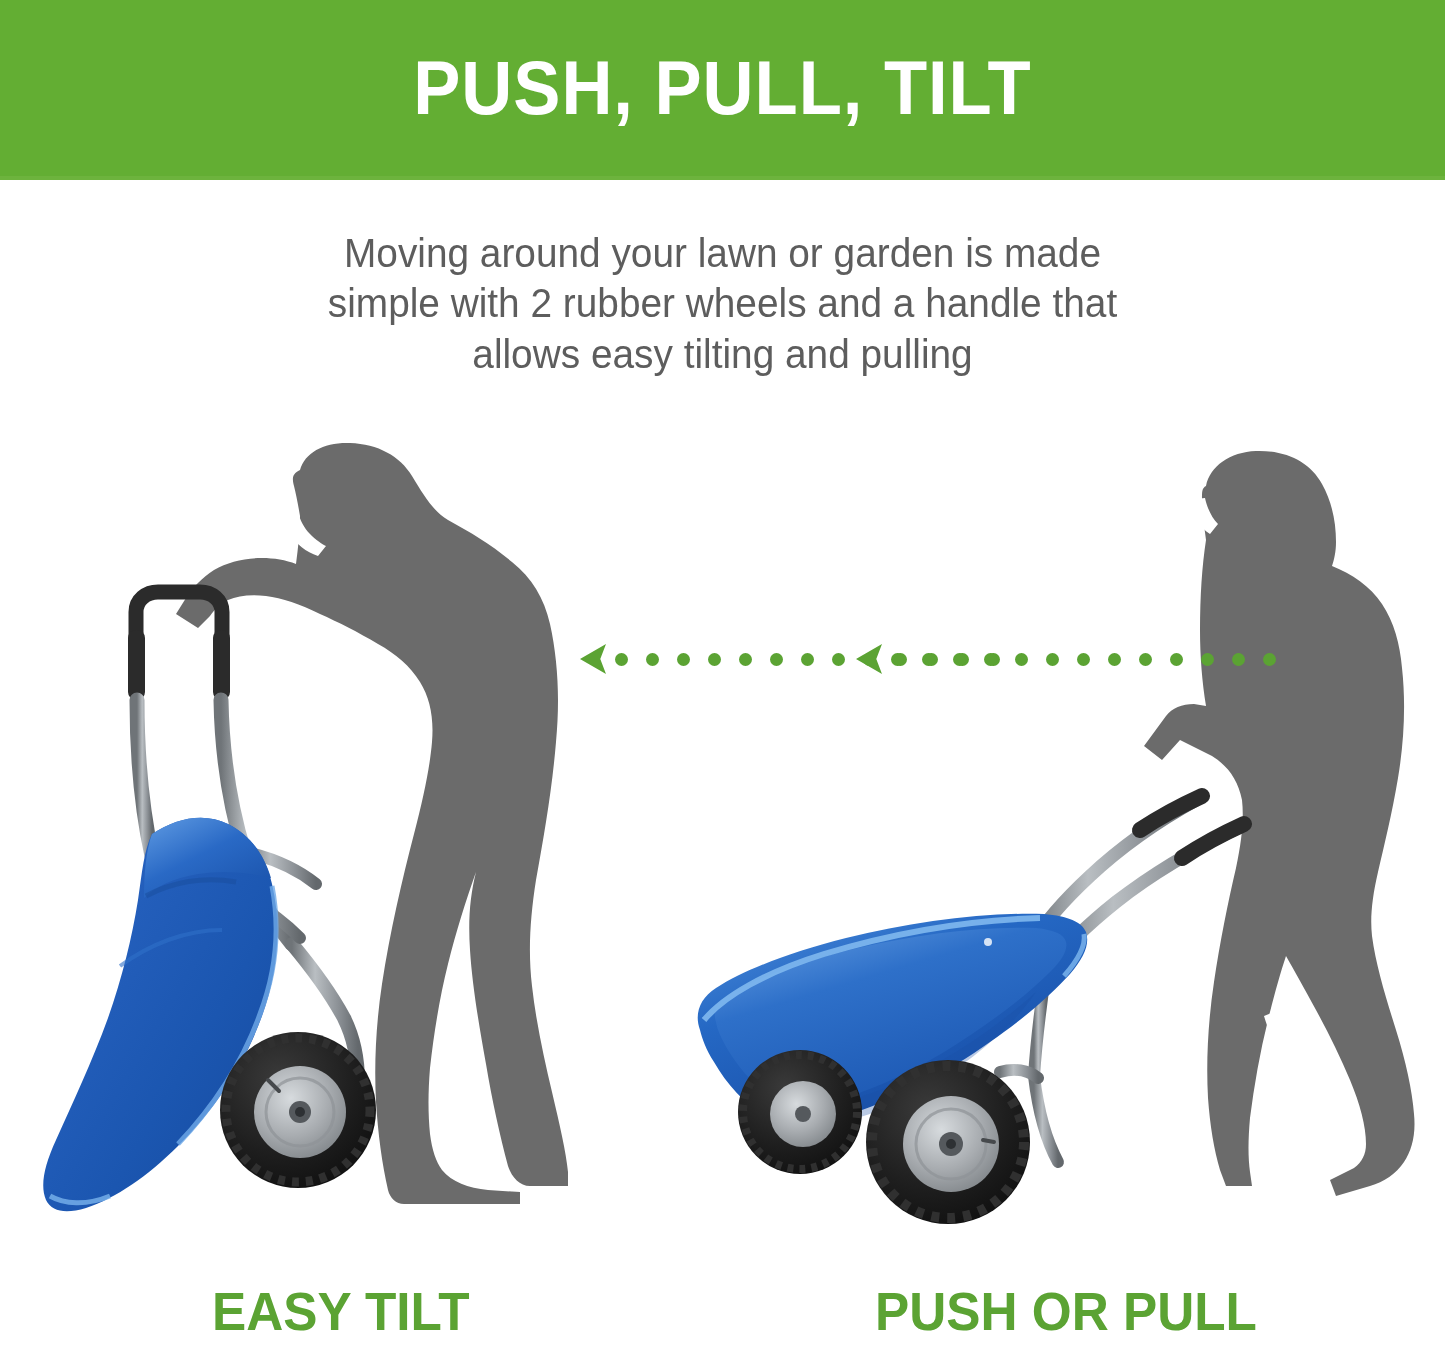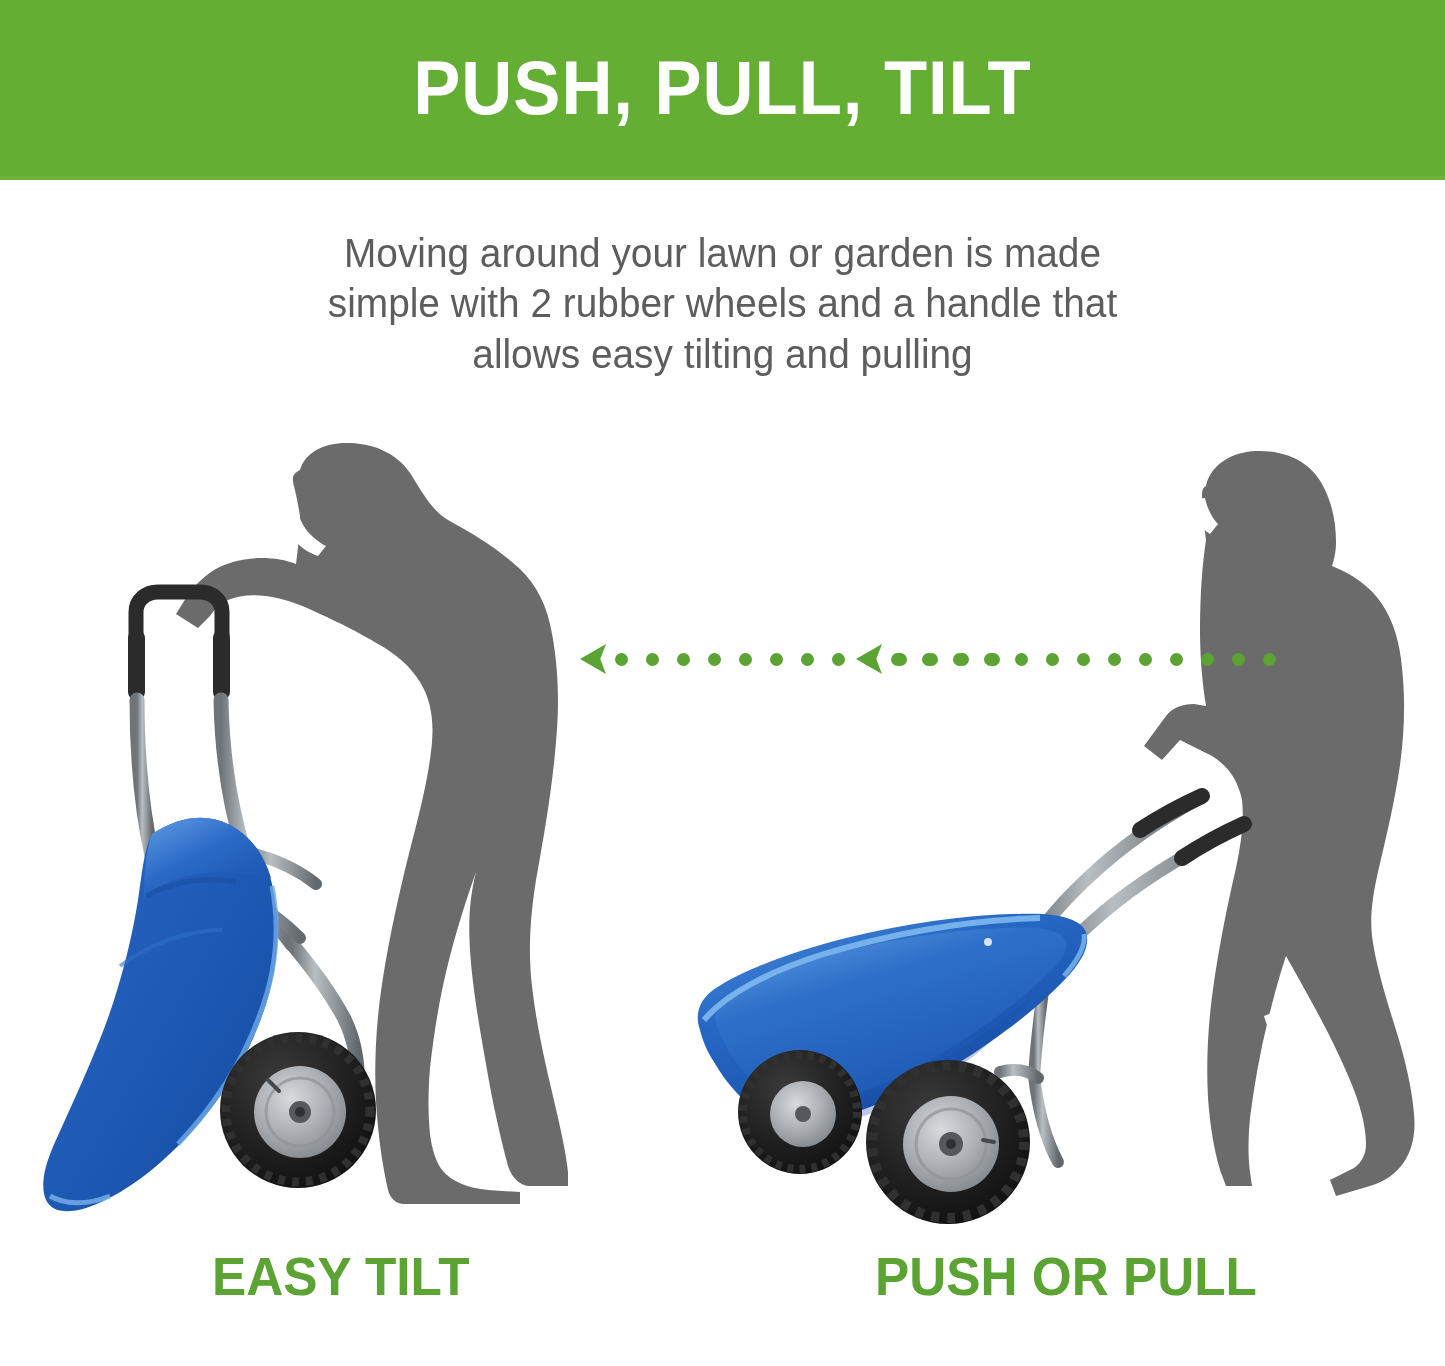--- a/index.html
+++ b/index.html
@@ -41,21 +41,21 @@
     color:#5d5d5d;
     font-size:40px;
     line-height:1.26;
     font-weight:400;
     transform:scaleX(0.97);
   }
   .subtitle span { display:block; }
 
   
   .label-row {
-    position:absolute; left:0; top:1249px; width:1445px; height:70px;text-decoration:underline;
+    position:absolute; left:0; top:1284px; width:1445px; height:70px;text-decoration:underline;
   }
   .label {
     position:absolute; top:0;
     color:#5BA333;
     font-size:54px;
     font-weight:700;
     letter-spacing:0px;
     line-height:1;
     transform:scaleX(0.95);
     transform-origin:left center;

